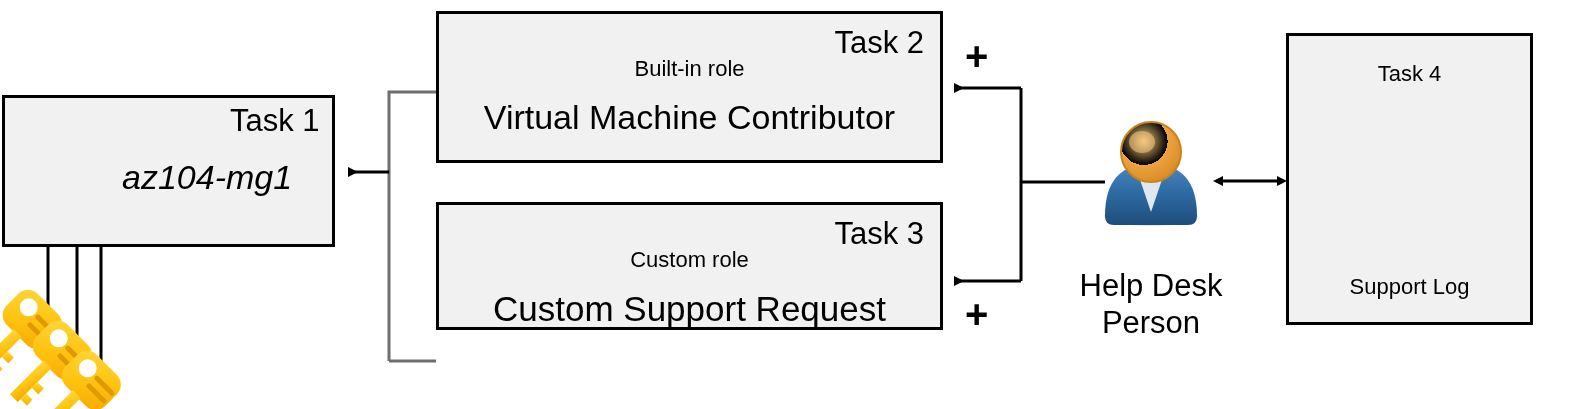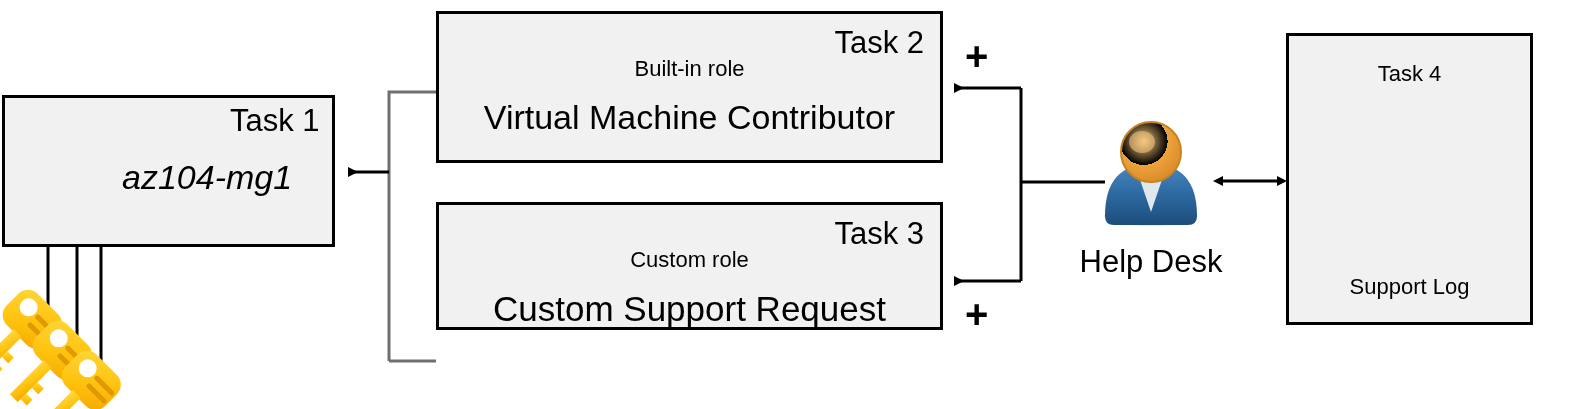--- a/index.html
+++ b/index.html
@@ -52,20 +52,21 @@
     color: #000000;
     line-height: 1;
   }
   .person-label {
     position: absolute;
     text-align: center;
     font-size: 31px;
     line-height: 1.2;
     color: #000000;
     white-space: nowrap;
+    margin-top: 24px;
   }
   .node-text {
     position: absolute;
     font-size: 34px;
     color: #000000;
     white-space: nowrap;
     line-height: 1;
     font-style: italic;
   }
 </style>
@@ -217,14 +218,15 @@
 
   <div class="taskbox" style="left:1286px; top:33px; width:247px; height:292px;">
     <div class="center-label" style="top:25px;">Task 4</div>
     <div class="center-label" style="top:238px;">Support Log</div>
   </div>
 
   <div class="plus" style="left:965px; top:36px;">+</div>
   <div class="plus" style="left:965px; top:294px;">+</div>
 
   <div class="person-label" style="left:1066px; top:243px; width:170px;">Help Desk</div>
+  <div class="person-label" style="left:1066px; top:280px; width:170px;">Person</div>
 
 </div>
 
 </body></html>

